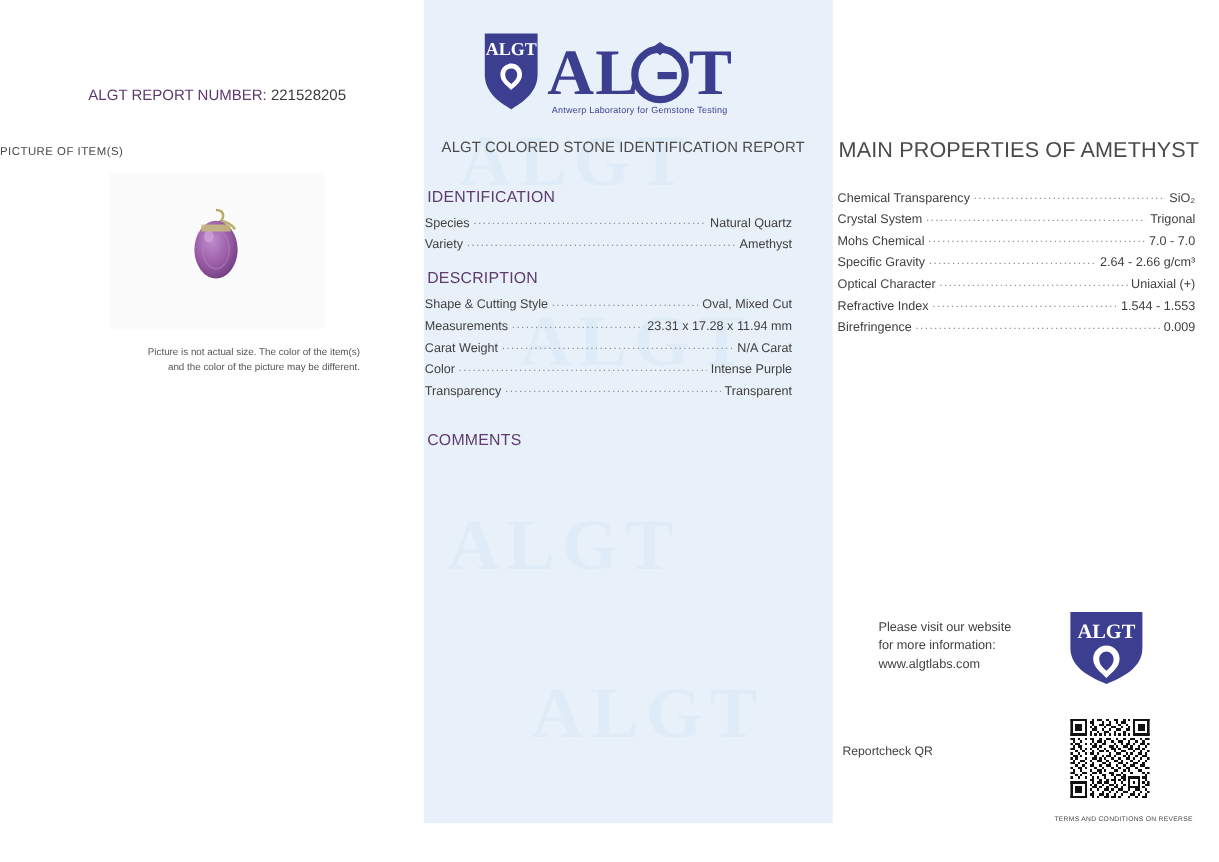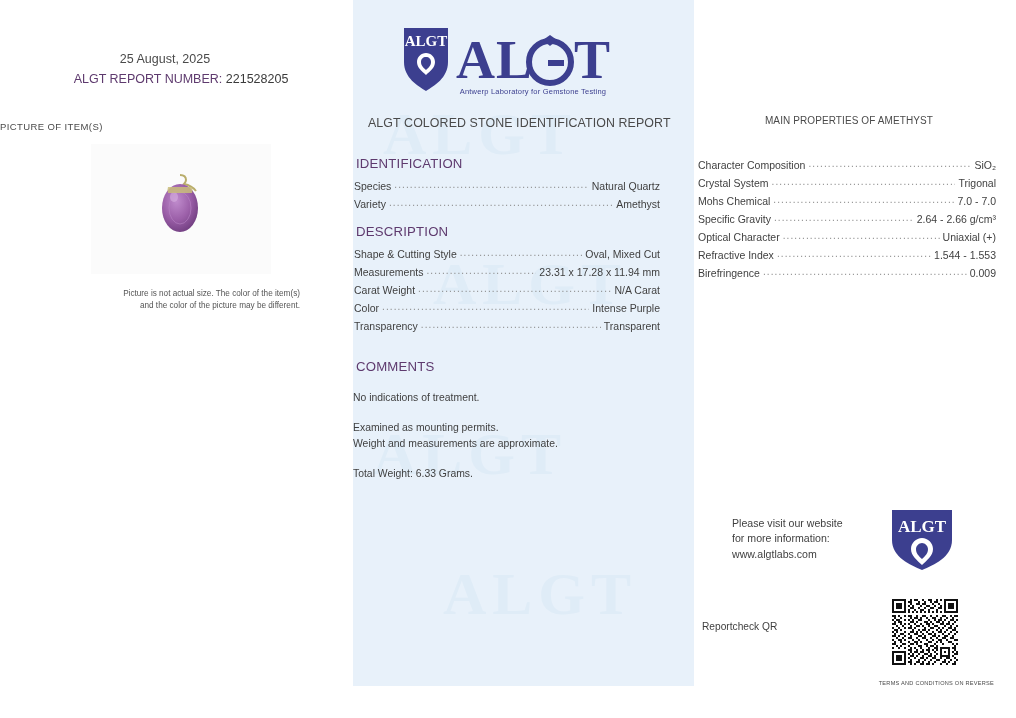--- a/index.html
+++ b/index.html
@@ -184,21 +184,21 @@
     margin-bottom: 0;
   }
 
   
   .r-head {
     position: absolute;
     left: 694px;
     top: 115px;
     width: 310px;
     text-align: center;
-    font-size: 10px;
+    font-size: 18px;
     color: #4a4a4a;
     letter-spacing: 0.1px;
   }
 
   .website {
     position: absolute;
     left: 732px;
     top: 516px;
     font-size: 10.6px;
     line-height: 1.45;
@@ -246,21 +246,20 @@
 
 <div class="page">
 
   <div class="center-band">
     <div class="wm" style="left:30px; top:100px;">ALGT</div>
     <div class="wm" style="left:80px; top:250px;">ALGT</div>
     <div class="wm" style="left:20px; top:420px;">ALGT</div>
     <div class="wm" style="left:90px; top:560px;">ALGT</div>
   </div>
 
-  <div class="date-line">25 August, 2025</div>
   <div class="report-number">
     <span class="label">ALGT REPORT NUMBER:</span>
     <span class="value">221528205</span>
   </div>
 
   <div class="logo-wrap">
     <svg viewBox="0 0 250 78" width="250" height="78" aria-hidden="true">
 
       <g>
         <path d="M12 6 h44 v34 c0 16 -14 24 -22 29 c-8 -5 -22 -13 -22 -29 z" fill="#3c3f8f"></path>
@@ -342,31 +341,25 @@
       <span class="v">Intense Purple</span>
     </div>
     <div class="row">
       <span class="k">Transparency</span>
       <span class="dots">......................................................................................................</span>
       <span class="v">Transparent</span>
     </div>
   </div>
 
   <div class="sec-title" style="left:356px; top:359px;">COMMENTS</div>
-  <div class="comments-body">
-    <p>No indications of treatment.</p>
-    <p class="tight">Examined as mounting permits.</p>
-    <p>Weight and measurements are approximate.</p>
-    <p>Total Weight: 6.33 Grams.</p>
-  </div>
 
   <div class="r-head">MAIN PROPERTIES OF AMETHYST</div>
   <div class="rowlist" style="left:698px; top:154px; width:298px;">
     <div class="row">
-      <span class="k">Character Composition</span>
+      <span class="k">Chemical Transparency</span>
       <span class="dots">......................................................................................................</span>
       <span class="v">SiO₂</span>
     </div>
     <div class="row">
       <span class="k">Crystal System</span>
       <span class="dots">......................................................................................................</span>
       <span class="v">Trigonal</span>
     </div>
     <div class="row">
       <span class="k">Mohs Chemical</span>

